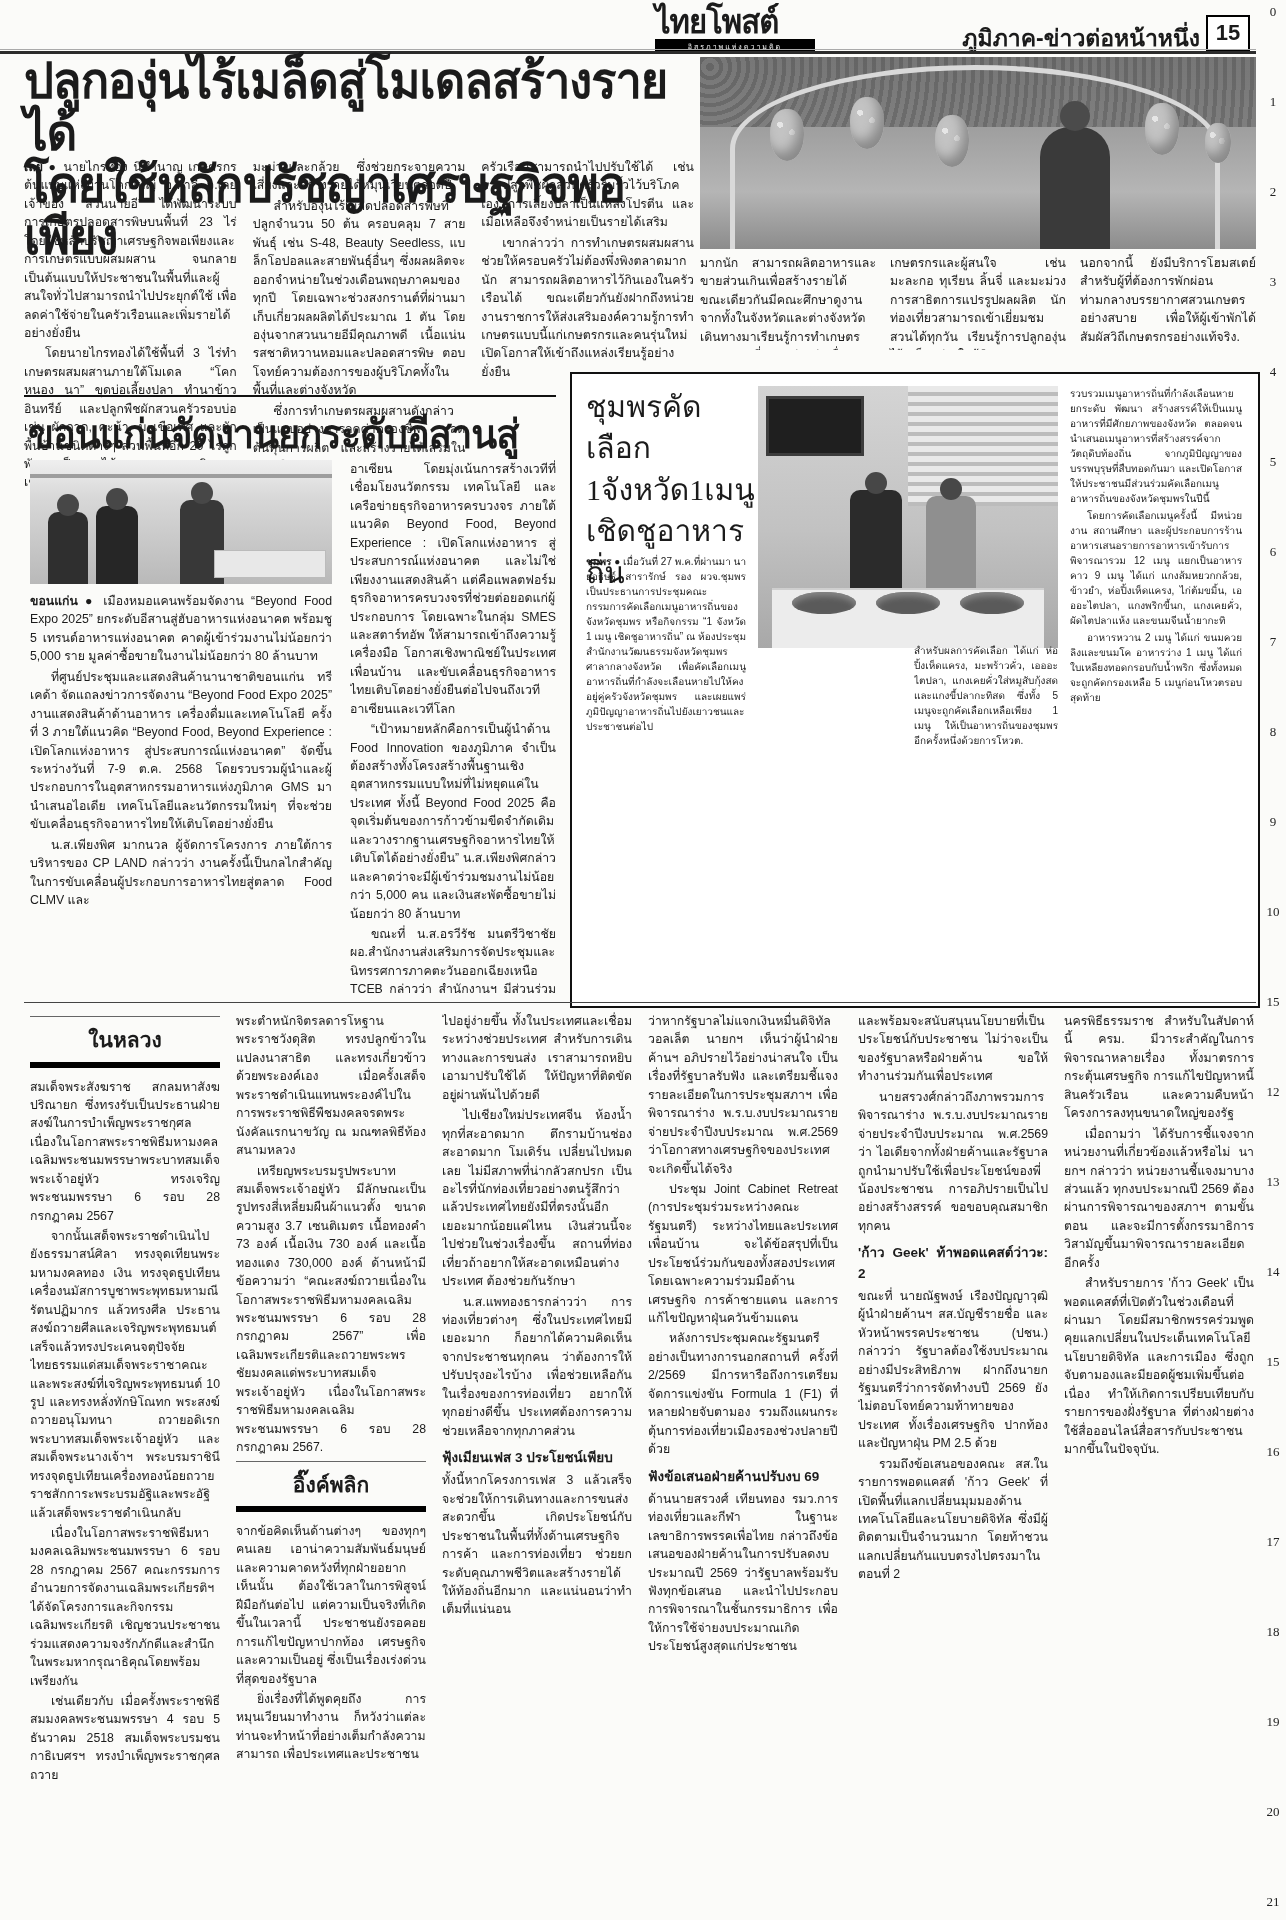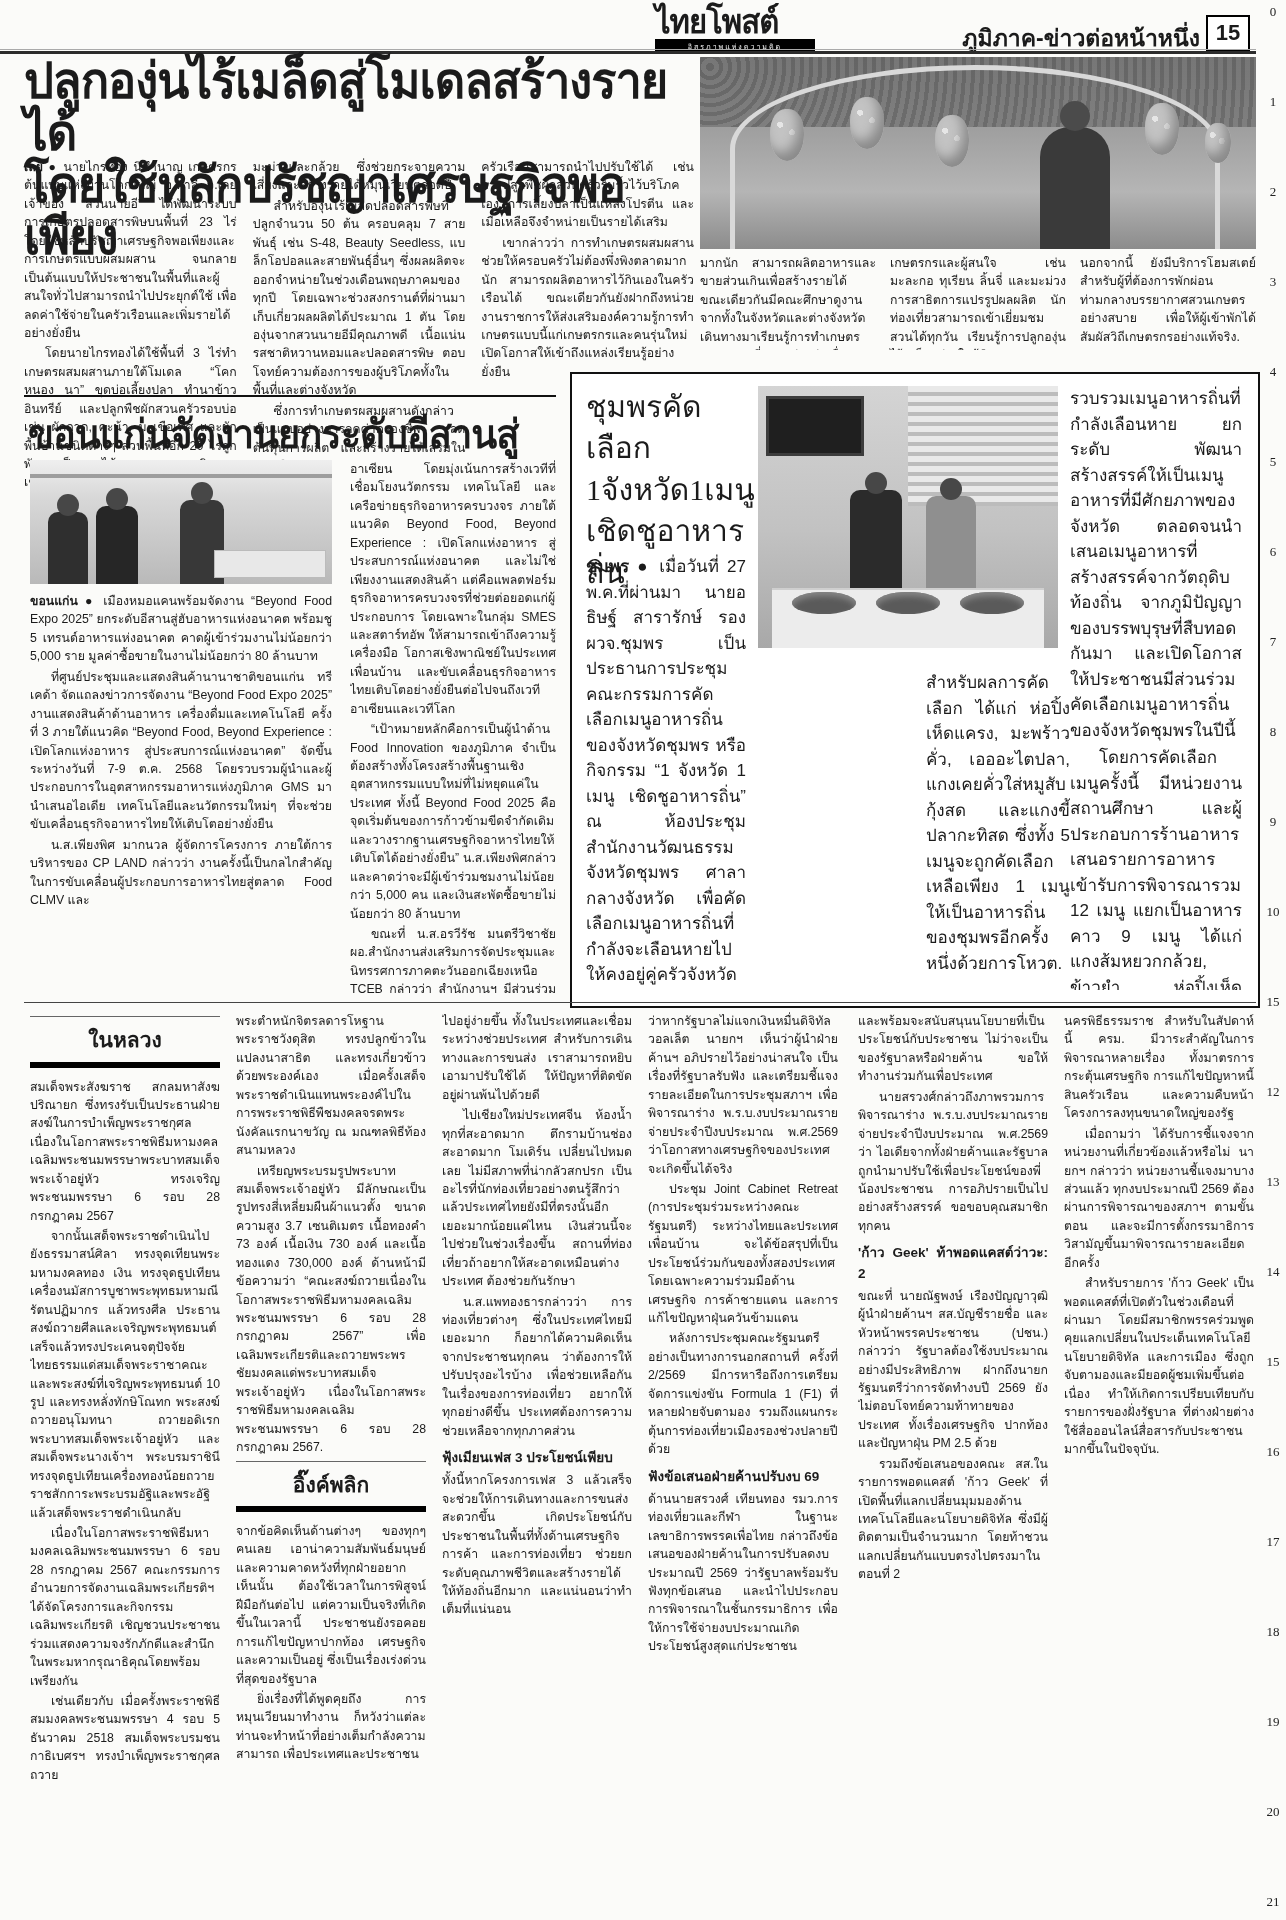--- a/index.html
+++ b/index.html
@@ -62,23 +62,23 @@
         font-family:"Liberation Serif",serif;}
   #cp-left{position:absolute;left:14px;top:180px;width:160px;height:436px;overflow:hidden;}
   #cp-photo{position:absolute;left:186px;top:12px;width:300px;height:262px;overflow:hidden;
         background:linear-gradient(180deg,#d4d4d4 0%,#c2c2c2 55%,#a8a8a8 100%);}
   #cp-photo .blinds{position:absolute;right:0;top:0;width:150px;height:120px;
         background:repeating-linear-gradient(180deg,#e9e9e9 0 6px,#bcbcbc 6px 10px);}
   #cp-photo .tv{position:absolute;left:8px;top:10px;width:92px;height:54px;background:#1f1f1f;border:3px solid #3c3c3c;}
   #cp-photo .table{position:absolute;left:14px;bottom:0;width:272px;height:58px;background:#ececec;border-top:2px solid #cfcfcf;}
   .tray{position:absolute;bottom:34px;width:64px;height:22px;border-radius:50%;background:#5a5a5a;box-shadow:inset 0 4px 6px #888;}
   #cp-midA{position:absolute;left:186px;top:286px;width:144px;height:330px;overflow:hidden;}
-  #cp-midB{position:absolute;left:342px;top:296px;width:144px;height:330px;overflow:hidden;margin-left:12px;}
+  #cp-midB{position:absolute;left:342px;top:269px;width:144px;height:330px;overflow:hidden;}
   #cp-right{position:absolute;left:498px;top:12px;width:172px;height:604px;overflow:hidden;}
-  #cp-box .col{font-size:17px;}
+  #cp-box .col{font-size:10px;}
   
   #bottom-rule{position:absolute;left:24px;top:1002px;width:1232px;border-top:1px solid #444;}
   .bcol{position:absolute;top:1012px;width:190px;height:896px;overflow:hidden;}
   #bcol1{left:30px;} #bcol2{left:236px;} #bcol3{left:442px;}
   #bcol4{left:648px;} #bcol5{left:858px;} #bcol6{left:1064px;}
   .col-header{border-top:1px solid #666;text-align:center;font-weight:bold;font-size:21px;
         padding:7px 0 6px 0;border-bottom:6px solid #000;margin:4px 0 10px 0;}
 </style>
 </head>
 <body>

